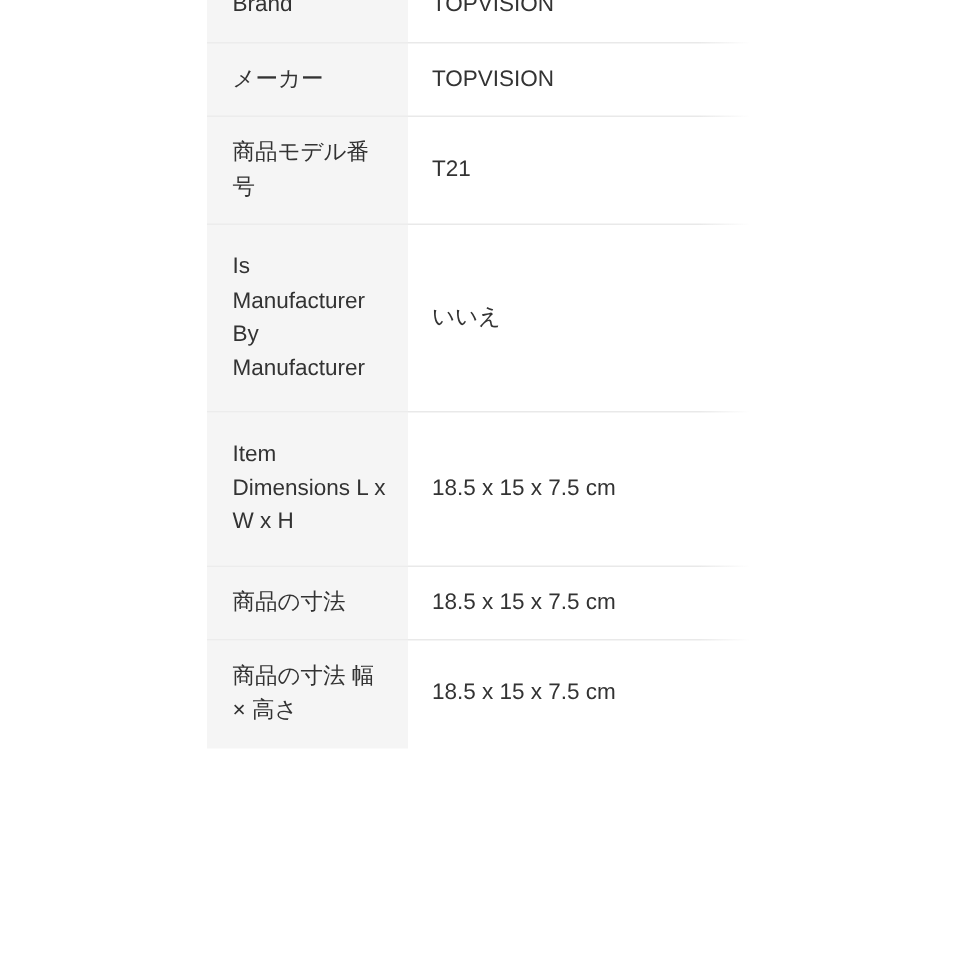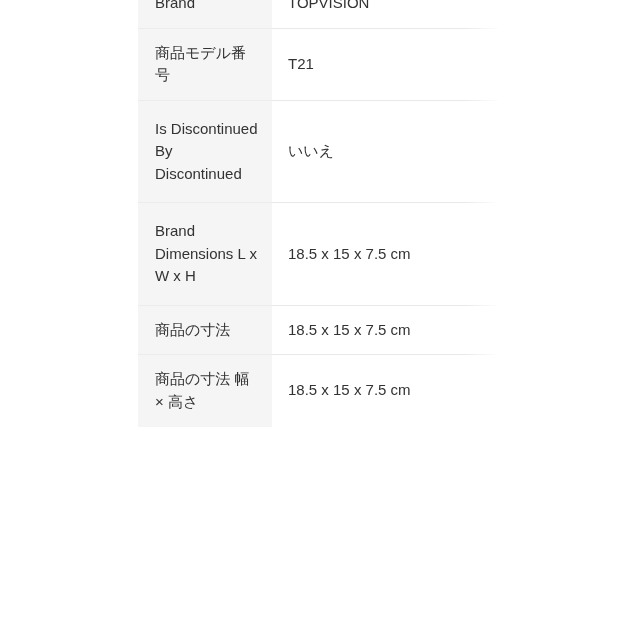--- a/index.html
+++ b/index.html
@@ -116,34 +116,38 @@
 <div id="page">
   <div id="spec-table-viewport">
     <table class="spec-table">
       <tbody>
 
         <tr class="spec-row">
           <td class="spec-label">Brand</td>
           <td class="spec-value">TOPVISION</td>
         </tr>
 
+        <tr class="spec-row">
+          <td class="spec-label">メーカー</td>
+          <td class="spec-value">TOPVISION</td>
+        </tr>
 
         <tr class="spec-row">
           <td class="spec-label">商品モデル番号</td>
           <td class="spec-value">T21</td>
         </tr>
 
         <tr class="spec-row tall">
-          <td class="spec-label">Is Discontinued By Discontinued</td>
+          <td class="spec-label">Is Manufacturer By Manufacturer</td>
           <td class="spec-value">いいえ</td>
         </tr>
 
 
         <tr class="spec-row tall">
-          <td class="spec-label">Brand Dimensions L x W x H</td>
+          <td class="spec-label">Item Dimensions L x W x H</td>
           <td class="spec-value">18.5 x 15 x 7.5 cm</td>
         </tr>
 
 
 
         <tr class="spec-row">
           <td class="spec-label">商品の寸法</td>
           <td class="spec-value">18.5 x 15 x 7.5 cm</td>
         </tr>
 

